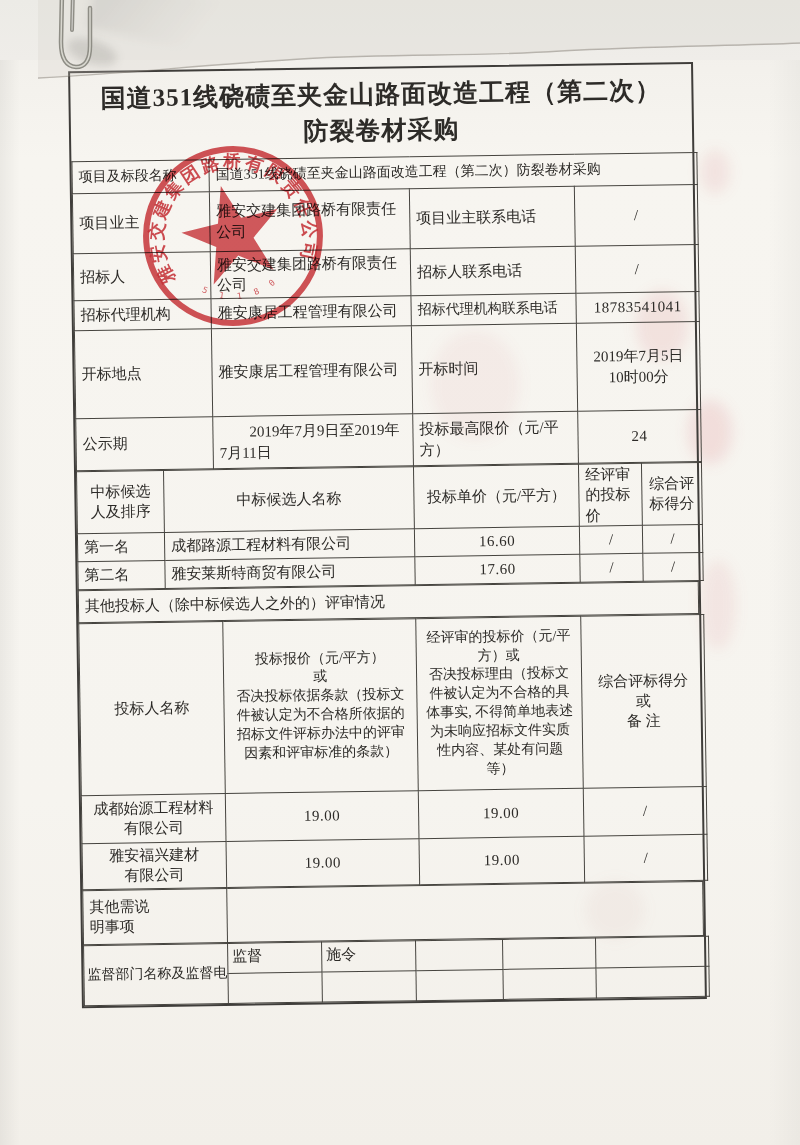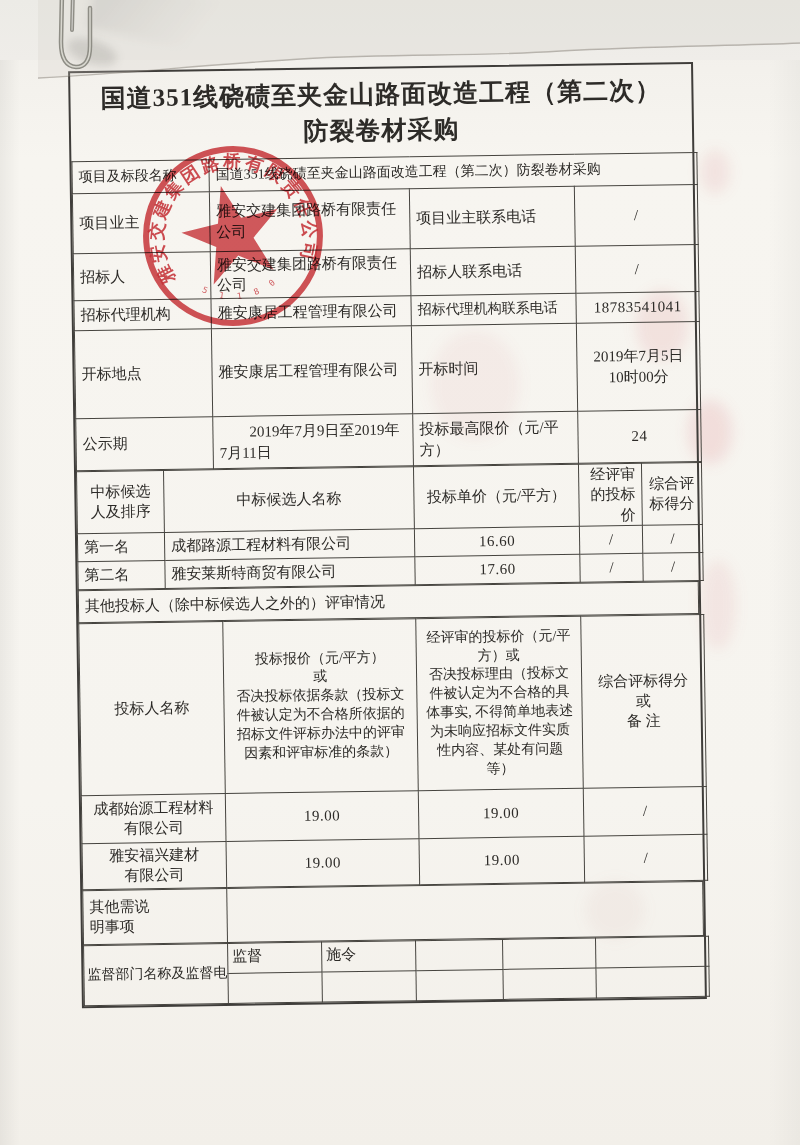--- a/index.html
+++ b/index.html
@@ -43,21 +43,21 @@
   }
   .title-cell{
     border:none;text-align:center;font-weight:bold;
     font-size:25px;line-height:1.45;letter-spacing:1px;padding:6px 2px;
   }
   .lbl{text-align:left;padding-left:6px;}
   .ctr{text-align:center;}
   .num{text-align:center;letter-spacing:0.5px;}
   .small{font-size:14px;}
   .hdr-wrap{padding:0 10px;text-align:center;}
-  .hdr-narrow{padding:0 6px;text-align:right;}
+  .hdr-narrow{padding:0 6px;text-align:left;}
   .hdr-narrow2{padding:0 5px;text-align:center;}
   .indent1{text-indent:2em;}
   .topleft{vertical-align:top;text-align:left;}
   
   .stamp{
     position:absolute;left:137px;top:140px;width:192px;height:192px;
     mix-blend-mode:multiply;opacity:0.92;pointer-events:none;
     transform:rotate(-8deg);
   }
   

